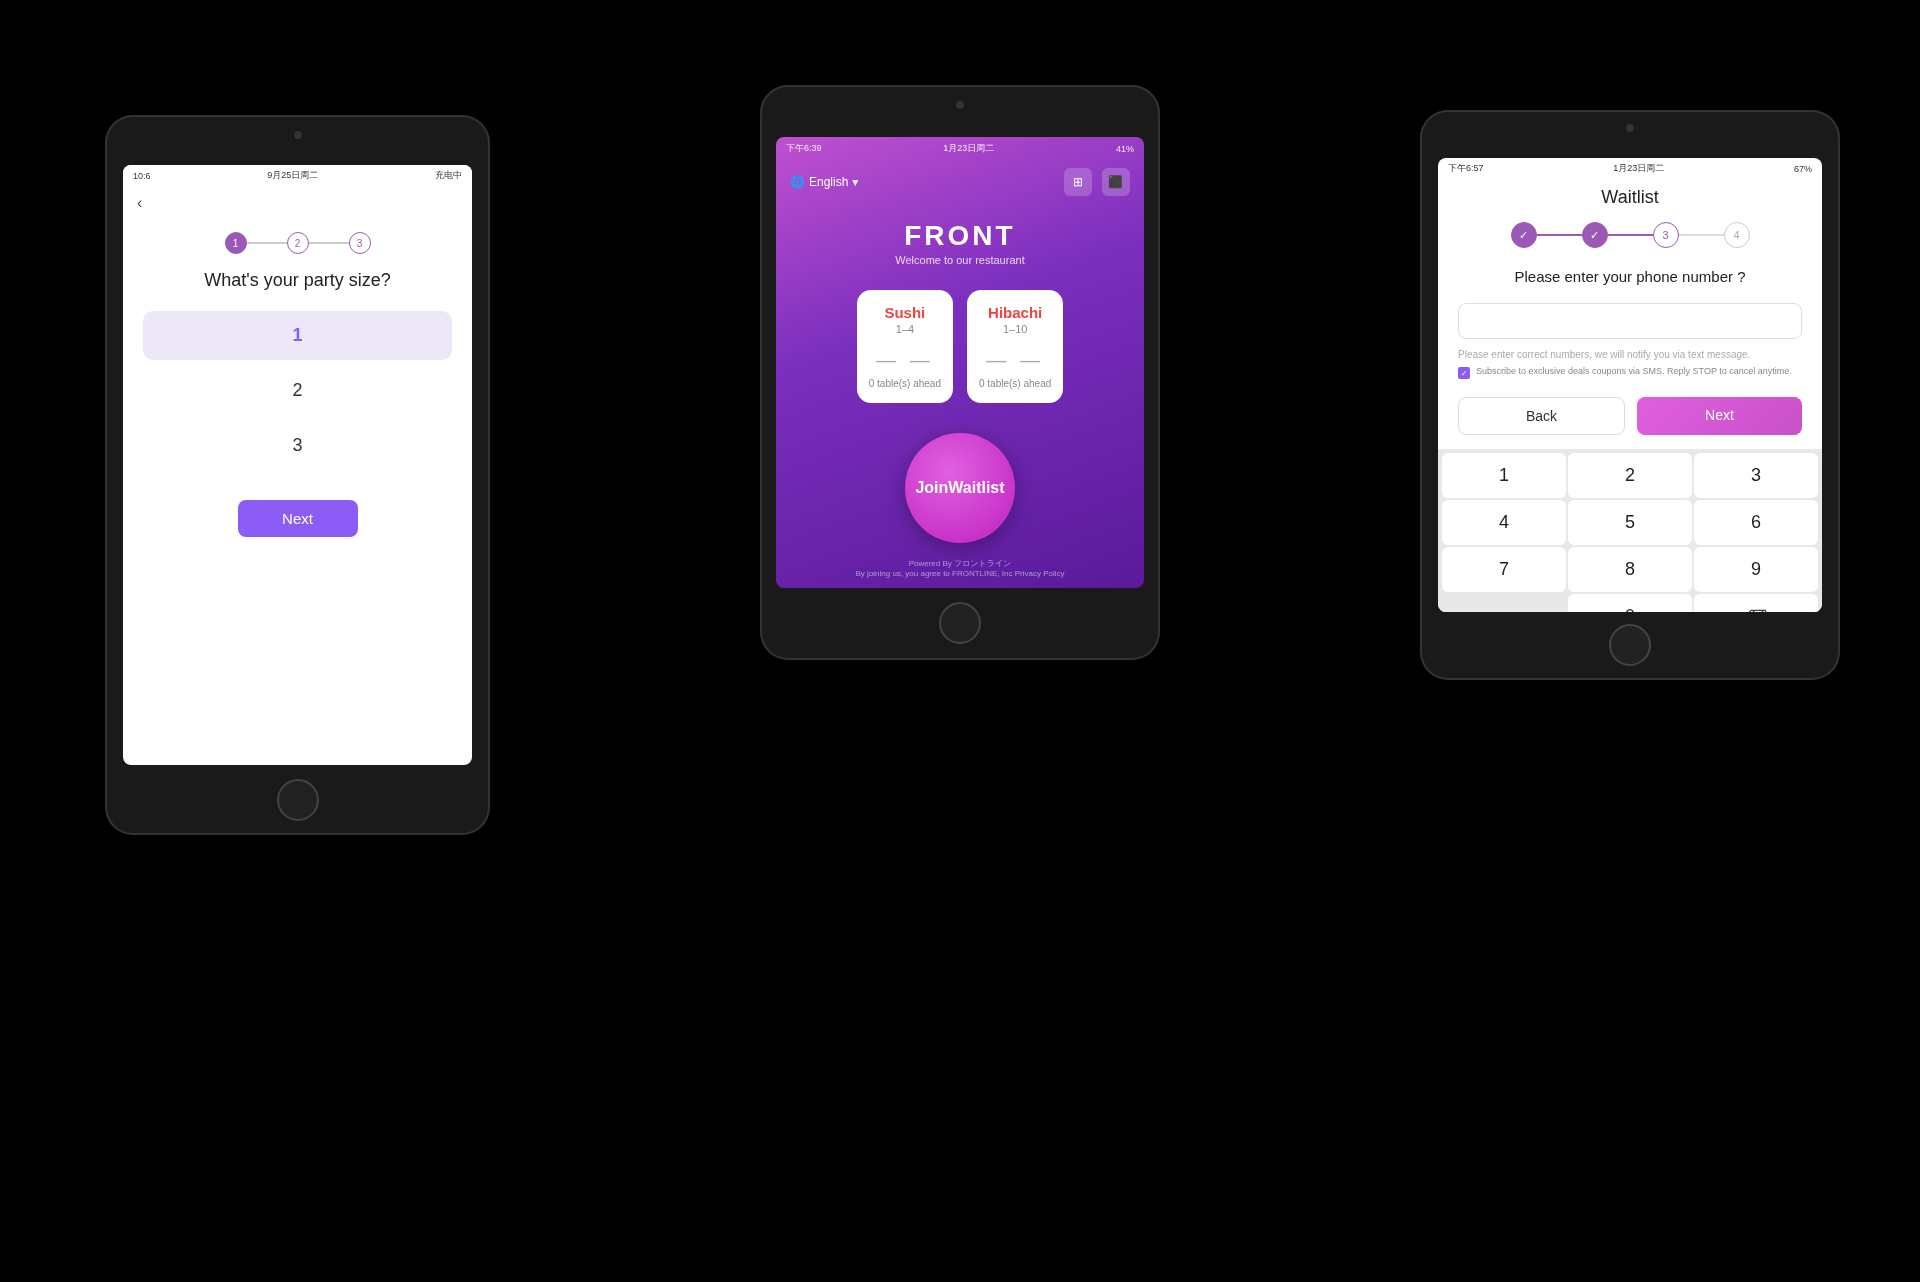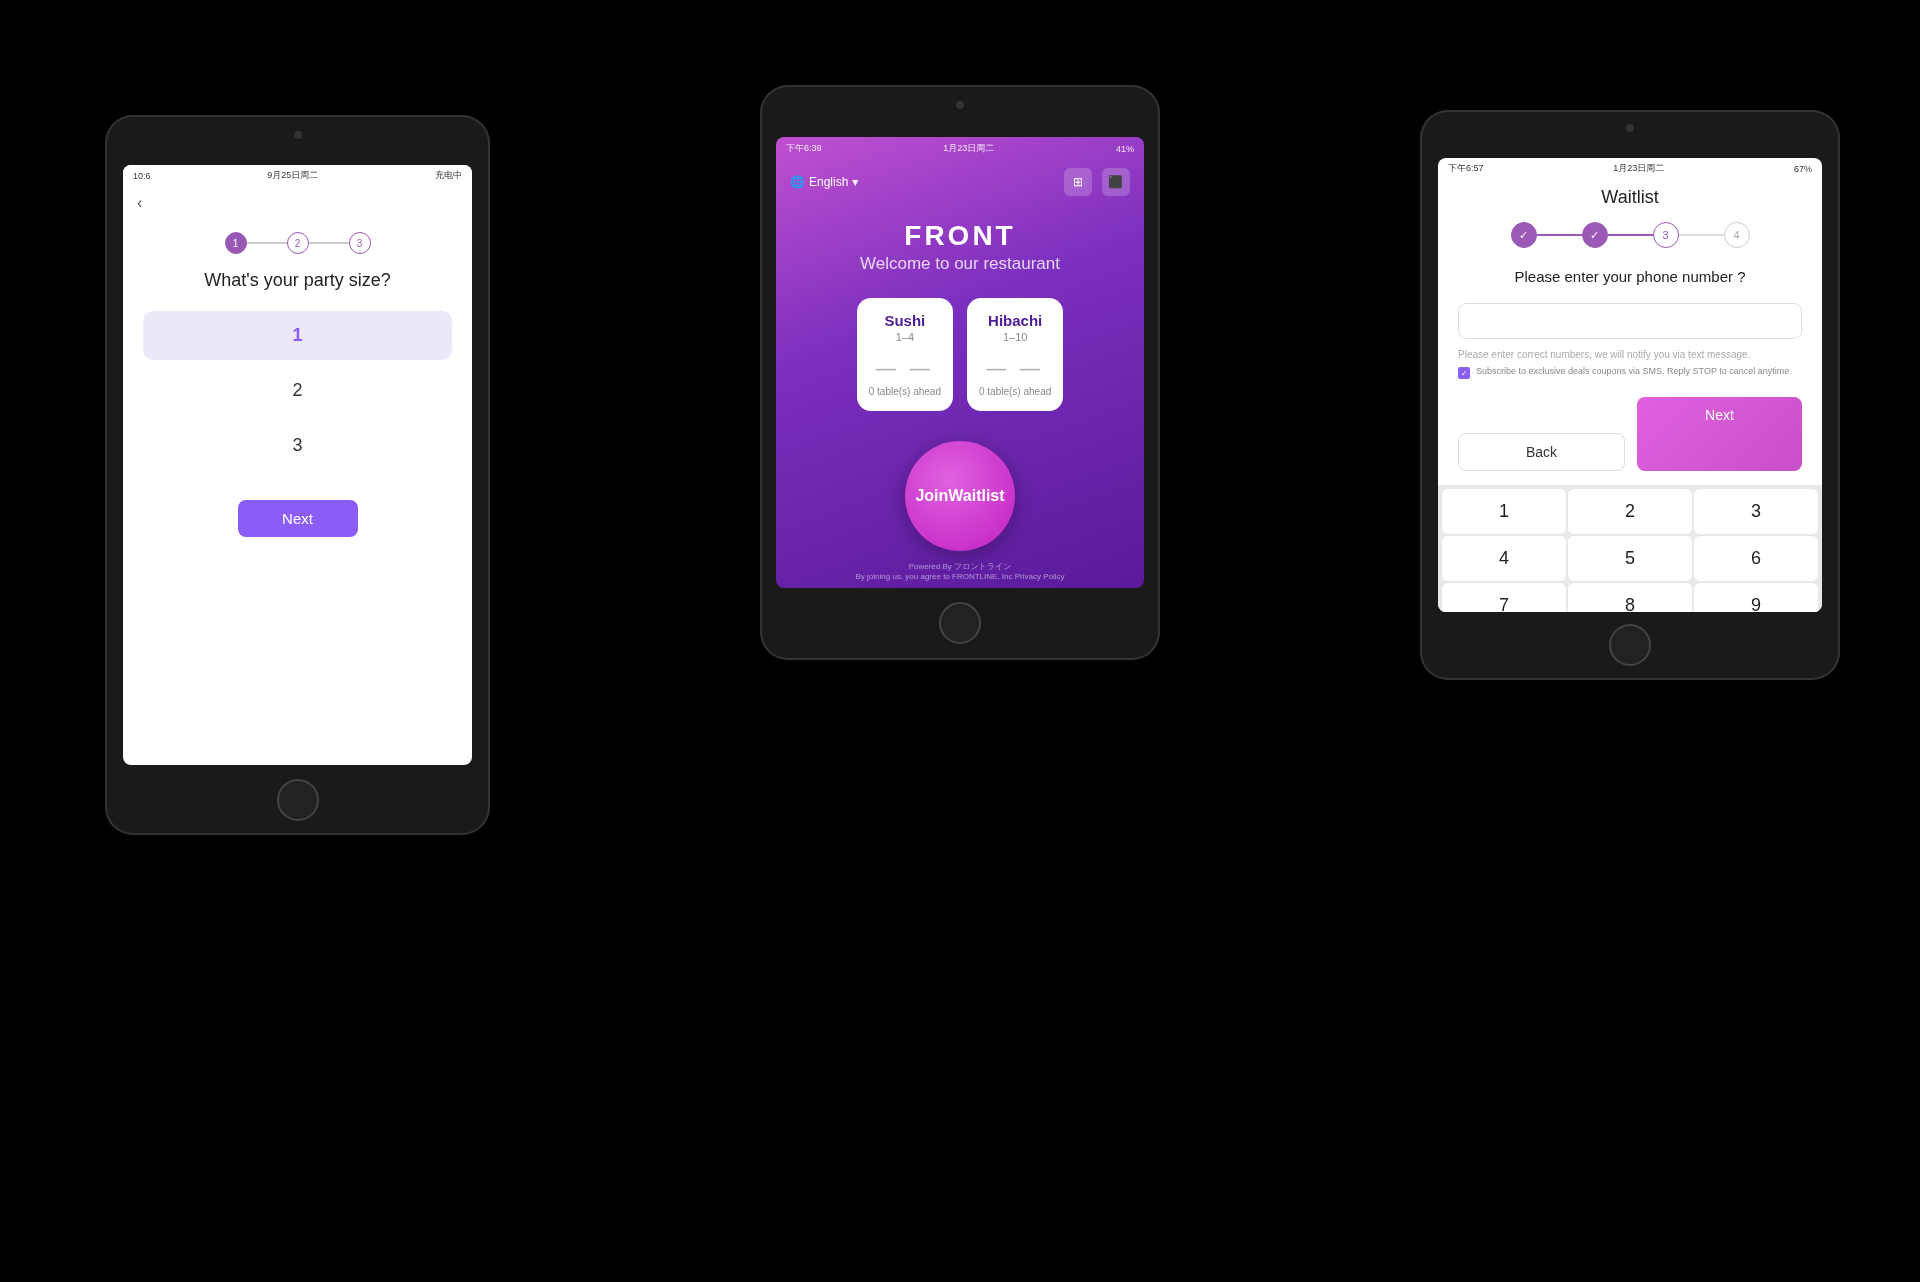--- a/index.html
+++ b/index.html
@@ -228,21 +228,21 @@
       text-align: center;
       margin-top: 16px;
     }
     .center-main-title {
       font-size: 28px;
       font-weight: 700;
       color: #fff;
       letter-spacing: 3px;
     }
     .center-subtitle {
-      font-size: 17px;
+      font-size: 11px;
       color: rgba(255,255,255,0.8);
       margin-top: 2px;
     }
     .sections-row {
       display: flex;
       gap: 14px;
       margin-top: 24px;
       padding: 0 20px;
     }
     .section-card {
@@ -251,21 +251,21 @@
       border-radius: 14px;
       padding: 14px 12px;
       display: flex;
       flex-direction: column;
       align-items: center;
       cursor: pointer;
     }
     .section-name {
       font-size: 15px;
       font-weight: 600;
-      color: #4c1d95;
+      color: #ef4444;
     }
     .section-range {
       font-size: 11px;
       color: #888;
       margin-top: 2px;
     }
     .section-dash {
       font-size: 20px;
       color: #aaa;
       margin: 14px 0 6px;
@@ -428,21 +428,20 @@
     .back-btn {
       flex: 1;
       padding: 10px;
       border: 1px solid #ddd;
       border-radius: 8px;
       background: #fff;
       font-size: 14px;
       color: #333;
       cursor: pointer;
       text-align: center;
-      margin-top: 36px;
     }
     .next-btn-right {
       flex: 1;
       padding: 10px;
       border-radius: 8px;
       background: linear-gradient(135deg, #e060e0, #c850c8);
       color: #fff;
       font-size: 14px;
       border: none;
       cursor: pointer;

